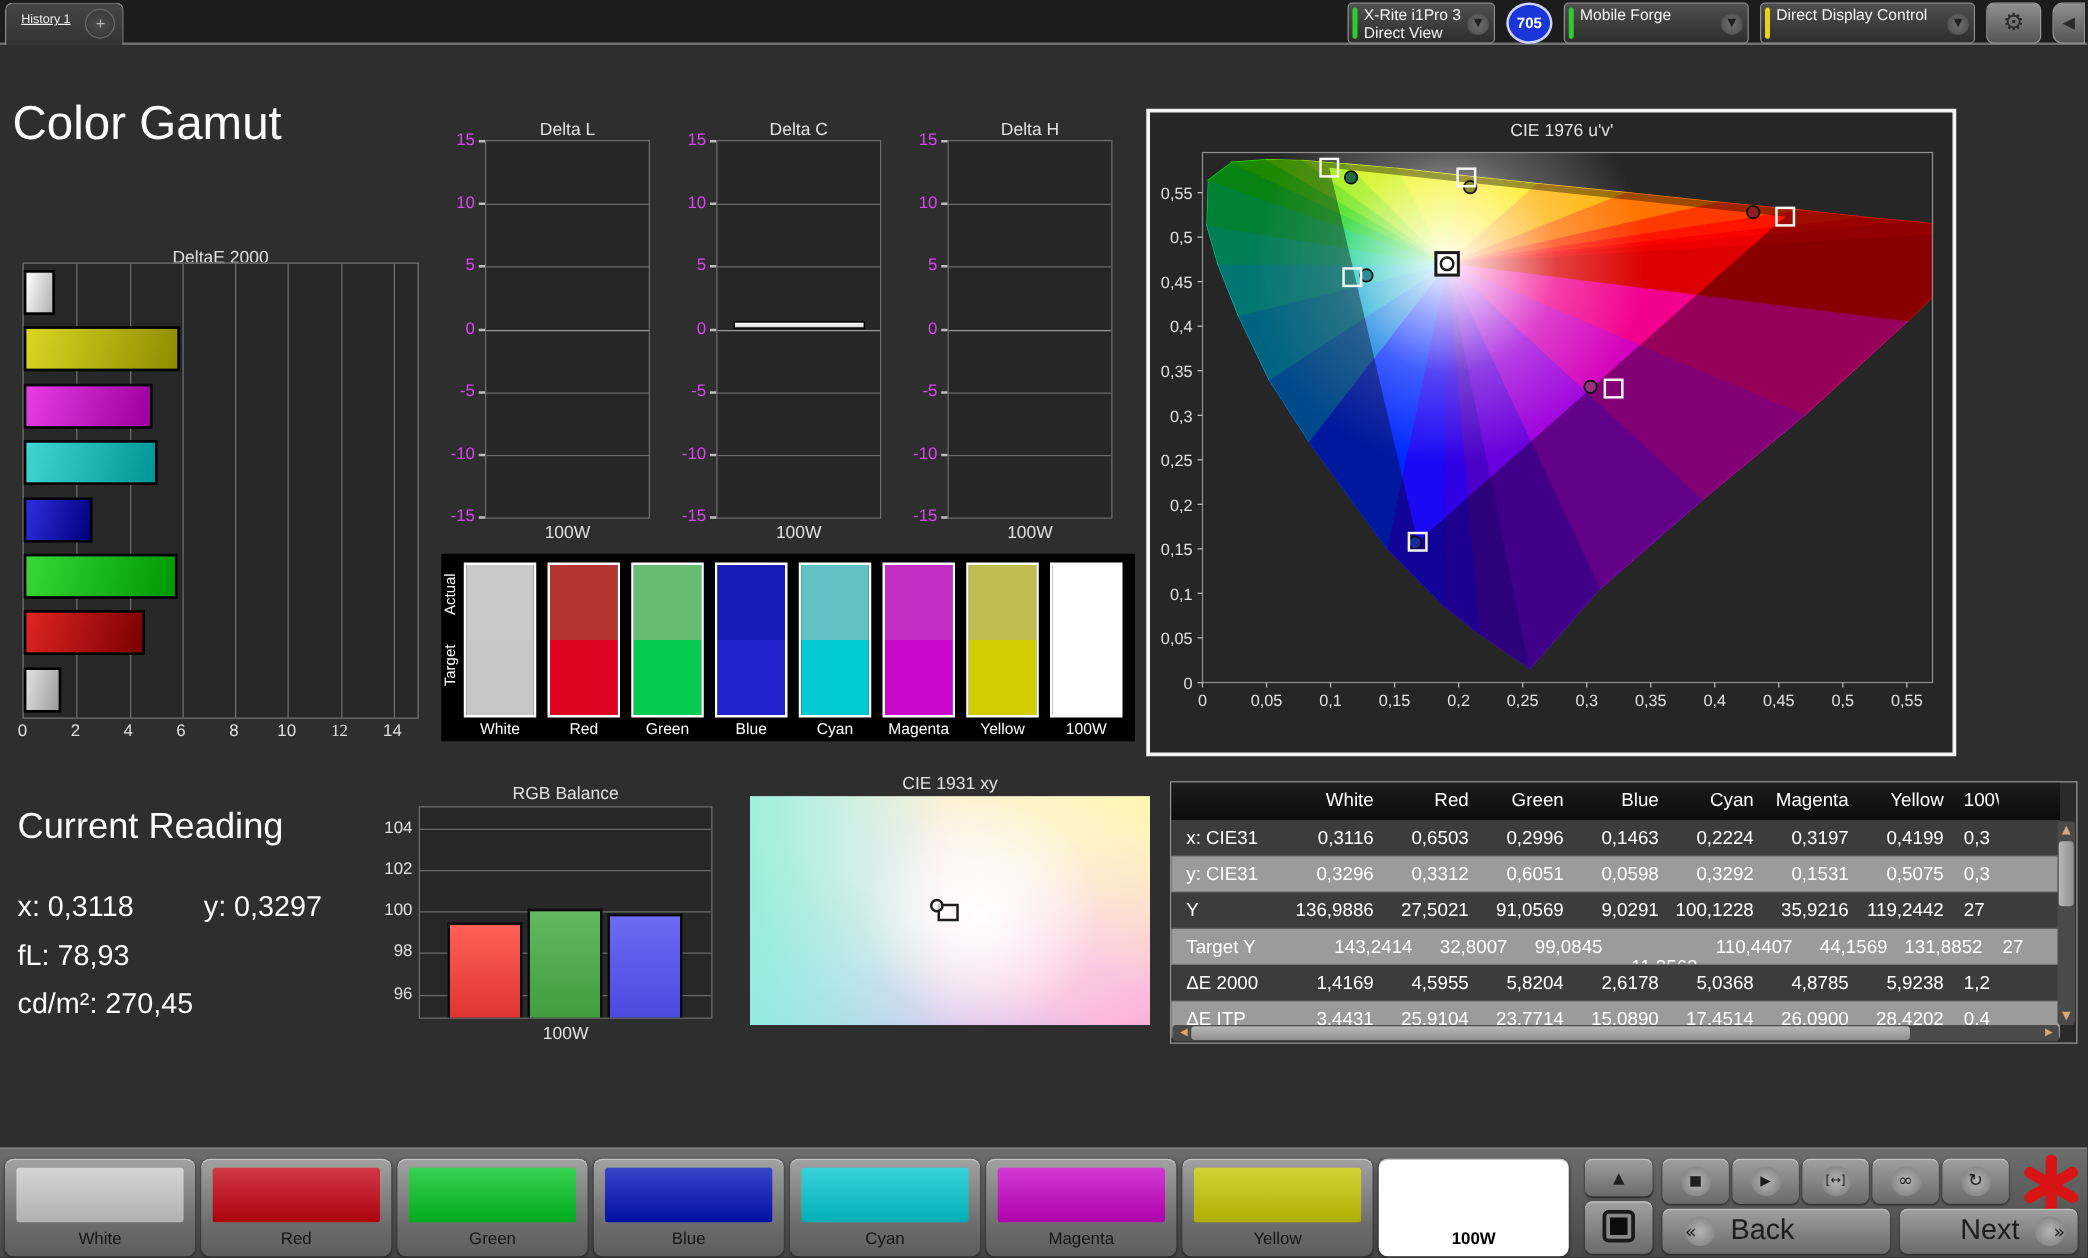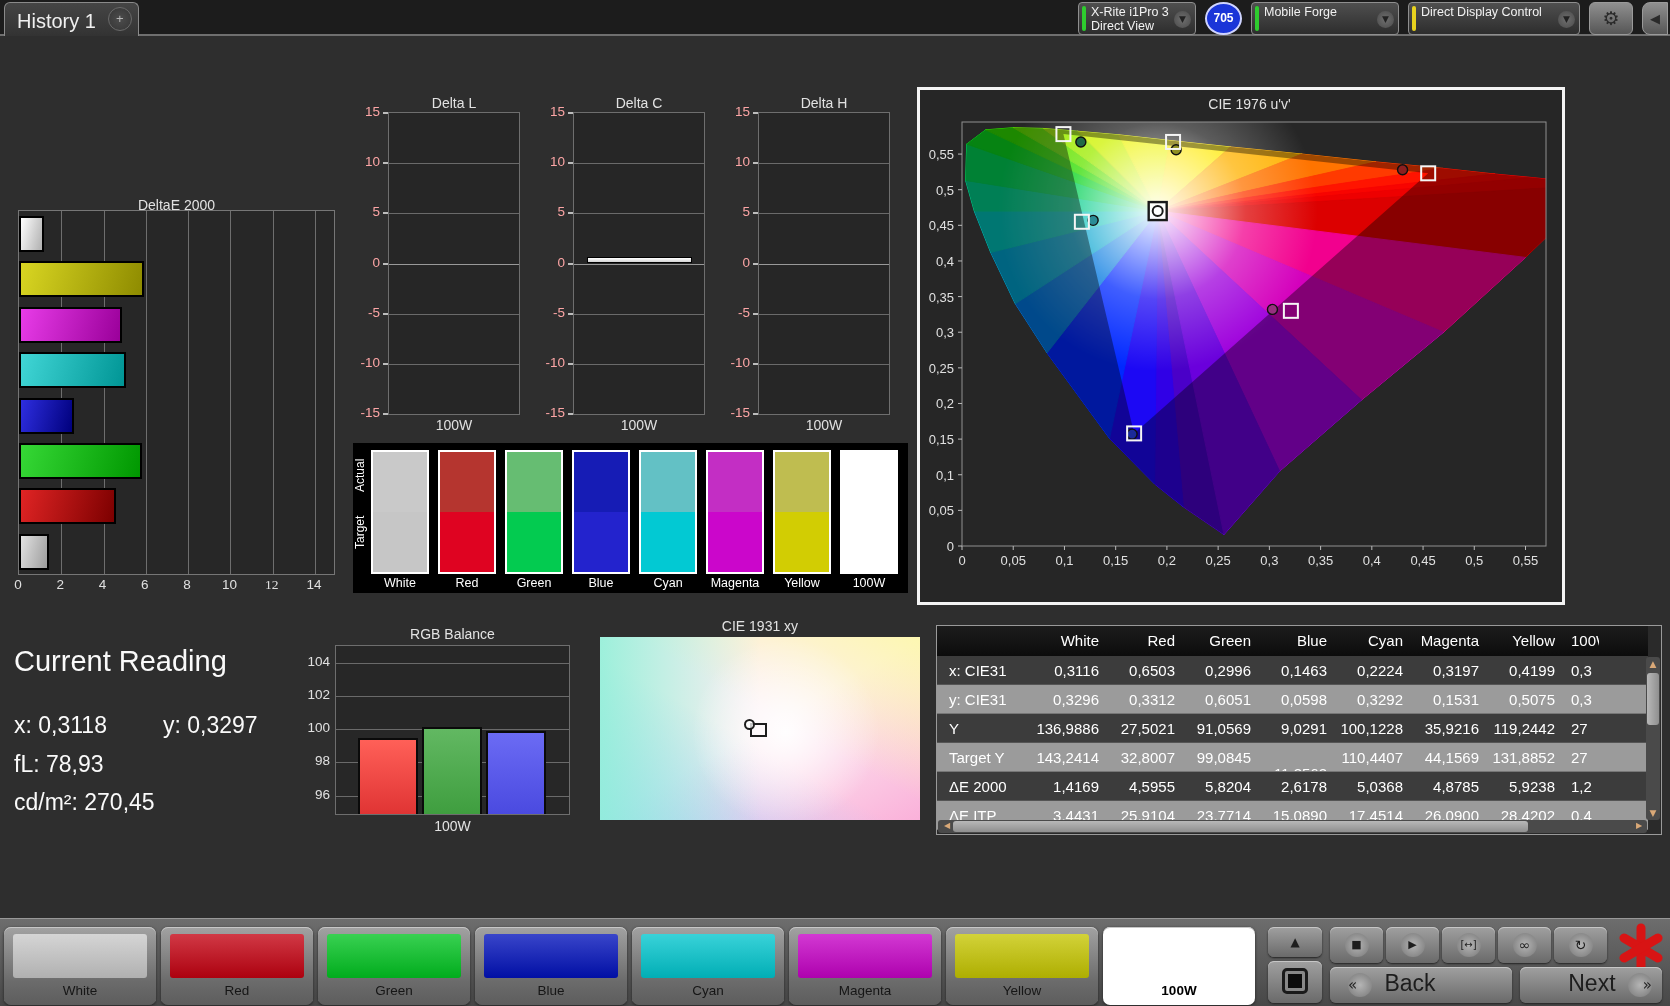--- a/index.html
+++ b/index.html
@@ -7,21 +7,21 @@
               font-family:"Liberation Sans", sans-serif; }
   #app { position:relative; width:1670px; height:1006px; background:#2e2e2e; }
   .ico { font-family:"DejaVu Sans", sans-serif; }
 
   
   #topbar { position:absolute; left:0; top:0; width:1670px; height:36px;
             background:#1c1c1c; border-bottom:2px solid #6f6f6f; }
   #tabgroup { position:absolute; left:4px; top:2px; height:34px; display:flex;
               background:linear-gradient(#454545,#333); border:1px solid #8a8a8a; border-bottom:none;
               border-radius:6px 6px 0 0; padding:0 6px 0 0; }
-  #tab-history { color:#f0f0f0; font-size:20px; padding:7px 12px 0 12px; }
+  #tab-history { color:#f0f0f0; font-size:10px; padding:7px 12px 0 12px;text-decoration:underline; }
   #tab-add { width:24px; height:24px; margin-top:4px; border-radius:50%;
              background:radial-gradient(#4c4c4c,#353535); border:1px solid #6a6a6a;
              color:#b5b5b5; font-size:13px; text-align:center; line-height:22px; }
   #topright { position:absolute; right:2px; top:2px; height:33px; display:flex; gap:9px; }
   .dropdown { position:relative; width:150px; background:linear-gradient(#4f4f4f,#2d2d2d);
               border:1px solid #8f8f8f; border-radius:4px; padding:2px 22px 2px 12px; color:#f2f2f2; }
   .dd-accent { position:absolute; left:3px; top:3px; bottom:3px; width:4px; border-radius:2px; }
   .dd-line { font-size:12.5px; line-height:14px; white-space:nowrap; }
   .dd-chev { position:absolute; right:4px; top:8px; width:17px; height:17px; border-radius:50%;
              background:radial-gradient(#6f6f6f,#4a4a4a); color:#222; font-size:9px;
@@ -42,21 +42,21 @@
              background:#272727; border:1px solid #767676; }
   .vgrid { position:absolute; top:0; bottom:0; width:1px; background:#6e6e6e; }
   .de-bar { position:absolute; left:0; height:36px; border:2px solid #000; }
   .de-xlabels { position:absolute; left:18px; top:577px; width:317px; height:16px; }
   .de-xlab { position:absolute; transform:translateX(-50%); color:#e0e0e0; font-size:13.5px; }
 
   
   .dplot { position:absolute; top:112px; width:132px; height:303px; background:#262626; border:1px solid #6e6e6e; }
   .hgrid { position:absolute; left:0; right:0; height:1px; background:#6a6a6a; }
   .dtick { position:absolute; width:5px; height:2px; background:#bdbdbd; }
-  .dylab { position:absolute; color:#fca5a5; font-size:13.5px; text-align:right; width:30px; }
+  .dylab { position:absolute; color:#d946ef; font-size:13.5px; text-align:right; width:30px; }
   .dxlab { position:absolute; top:417px; width:132px; text-align:center; color:#e0e0e0; font-size:14px; }
 
   
   #swatches { position:absolute; left:353px; top:443px; width:555px; height:150px; background:#000; }
   .sw-rowlab { position:absolute; left:0px; width:14px; color:#fff; font-size:12px;
                transform:rotate(-90deg); transform-origin:center; white-space:nowrap; }
   .sw-col { position:absolute; top:7px; width:58px; height:124px; border:2px solid #fff; }
   .sw-half { position:absolute; left:0; right:0; height:50%; }
   .sw-lab { position:absolute; top:133px; width:58px; text-align:center; color:#fff; font-size:12.5px; }
 
@@ -151,20 +151,21 @@
       <div class="dropdown" style="width:172px;">
         <div class="dd-accent" style="background: rgb(232, 210, 30);"></div>
         <div class="dd-line">Direct Display Control</div>
         <div class="dd-chev ico">▼</div>
       </div>
       <div class="sqbtn ico">⚙</div>
       <div class="sqbtn ico" id="collapse-btn" style="font-size:13px;">◀</div>
     </div>
   </div>
 
+  <div id="page-title">Color Gamut</div>
 
   <div class="chart-title" style="left:18px; top:197px; width:317px;">DeltaE 2000</div>
   <div id="de-plot">
       <div class="vgrid" style="left: 42.2819px;"></div>
       <div class="vgrid" style="left: 84.5638px;"></div>
       <div class="vgrid" style="left: 126.846px;"></div>
       <div class="vgrid" style="left: 169.128px;"></div>
       <div class="vgrid" style="left: 211.409px;"></div>
       <div class="vgrid" style="left: 253.691px;"></div>
       <div class="vgrid" style="left: 295.973px;"></div>
@@ -497,21 +498,21 @@
           <div class="t-cell" style="width: 76px;">27,5021</div>
           <div class="t-cell" style="width: 76px;">91,0569</div>
           <div class="t-cell" style="width: 76px;">9,0291</div>
           <div class="t-cell" style="width: 76px;">100,1228</div>
           <div class="t-cell" style="width: 76px;">35,9216</div>
           <div class="t-cell" style="width: 76px;">119,2442</div>
           <div class="t-cell" style="width: 34px; text-align: left; padding-left: 6px;">27</div>
         </div>
         <div class="t-row shade-light" style="top: 117px; height: 29px;">
           <div class="t-cell t-label" style="width: 96px;">Target Y</div>
-          <div class="t-cell" style="width: 76px;">143,2414</div>
+          <div class="t-cell" style="width: 76px; margin-left: 31px;">143,2414</div>
           <div class="t-cell" style="width: 76px;">32,8007</div>
           <div class="t-cell" style="width: 76px;">99,0845</div>
           <div class="t-cell" style="width: 76px; margin-top: 16px;">11,3562</div>
           <div class="t-cell" style="width: 76px;">110,4407</div>
           <div class="t-cell" style="width: 76px;">44,1569</div>
           <div class="t-cell" style="width: 76px;">131,8852</div>
           <div class="t-cell" style="width: 34px; text-align: left; padding-left: 6px;">27</div>
         </div>
         <div class="t-row shade-dark" style="top: 146px; height: 29px;">
           <div class="t-cell t-label" style="width: 96px;">ΔE 2000</div>

